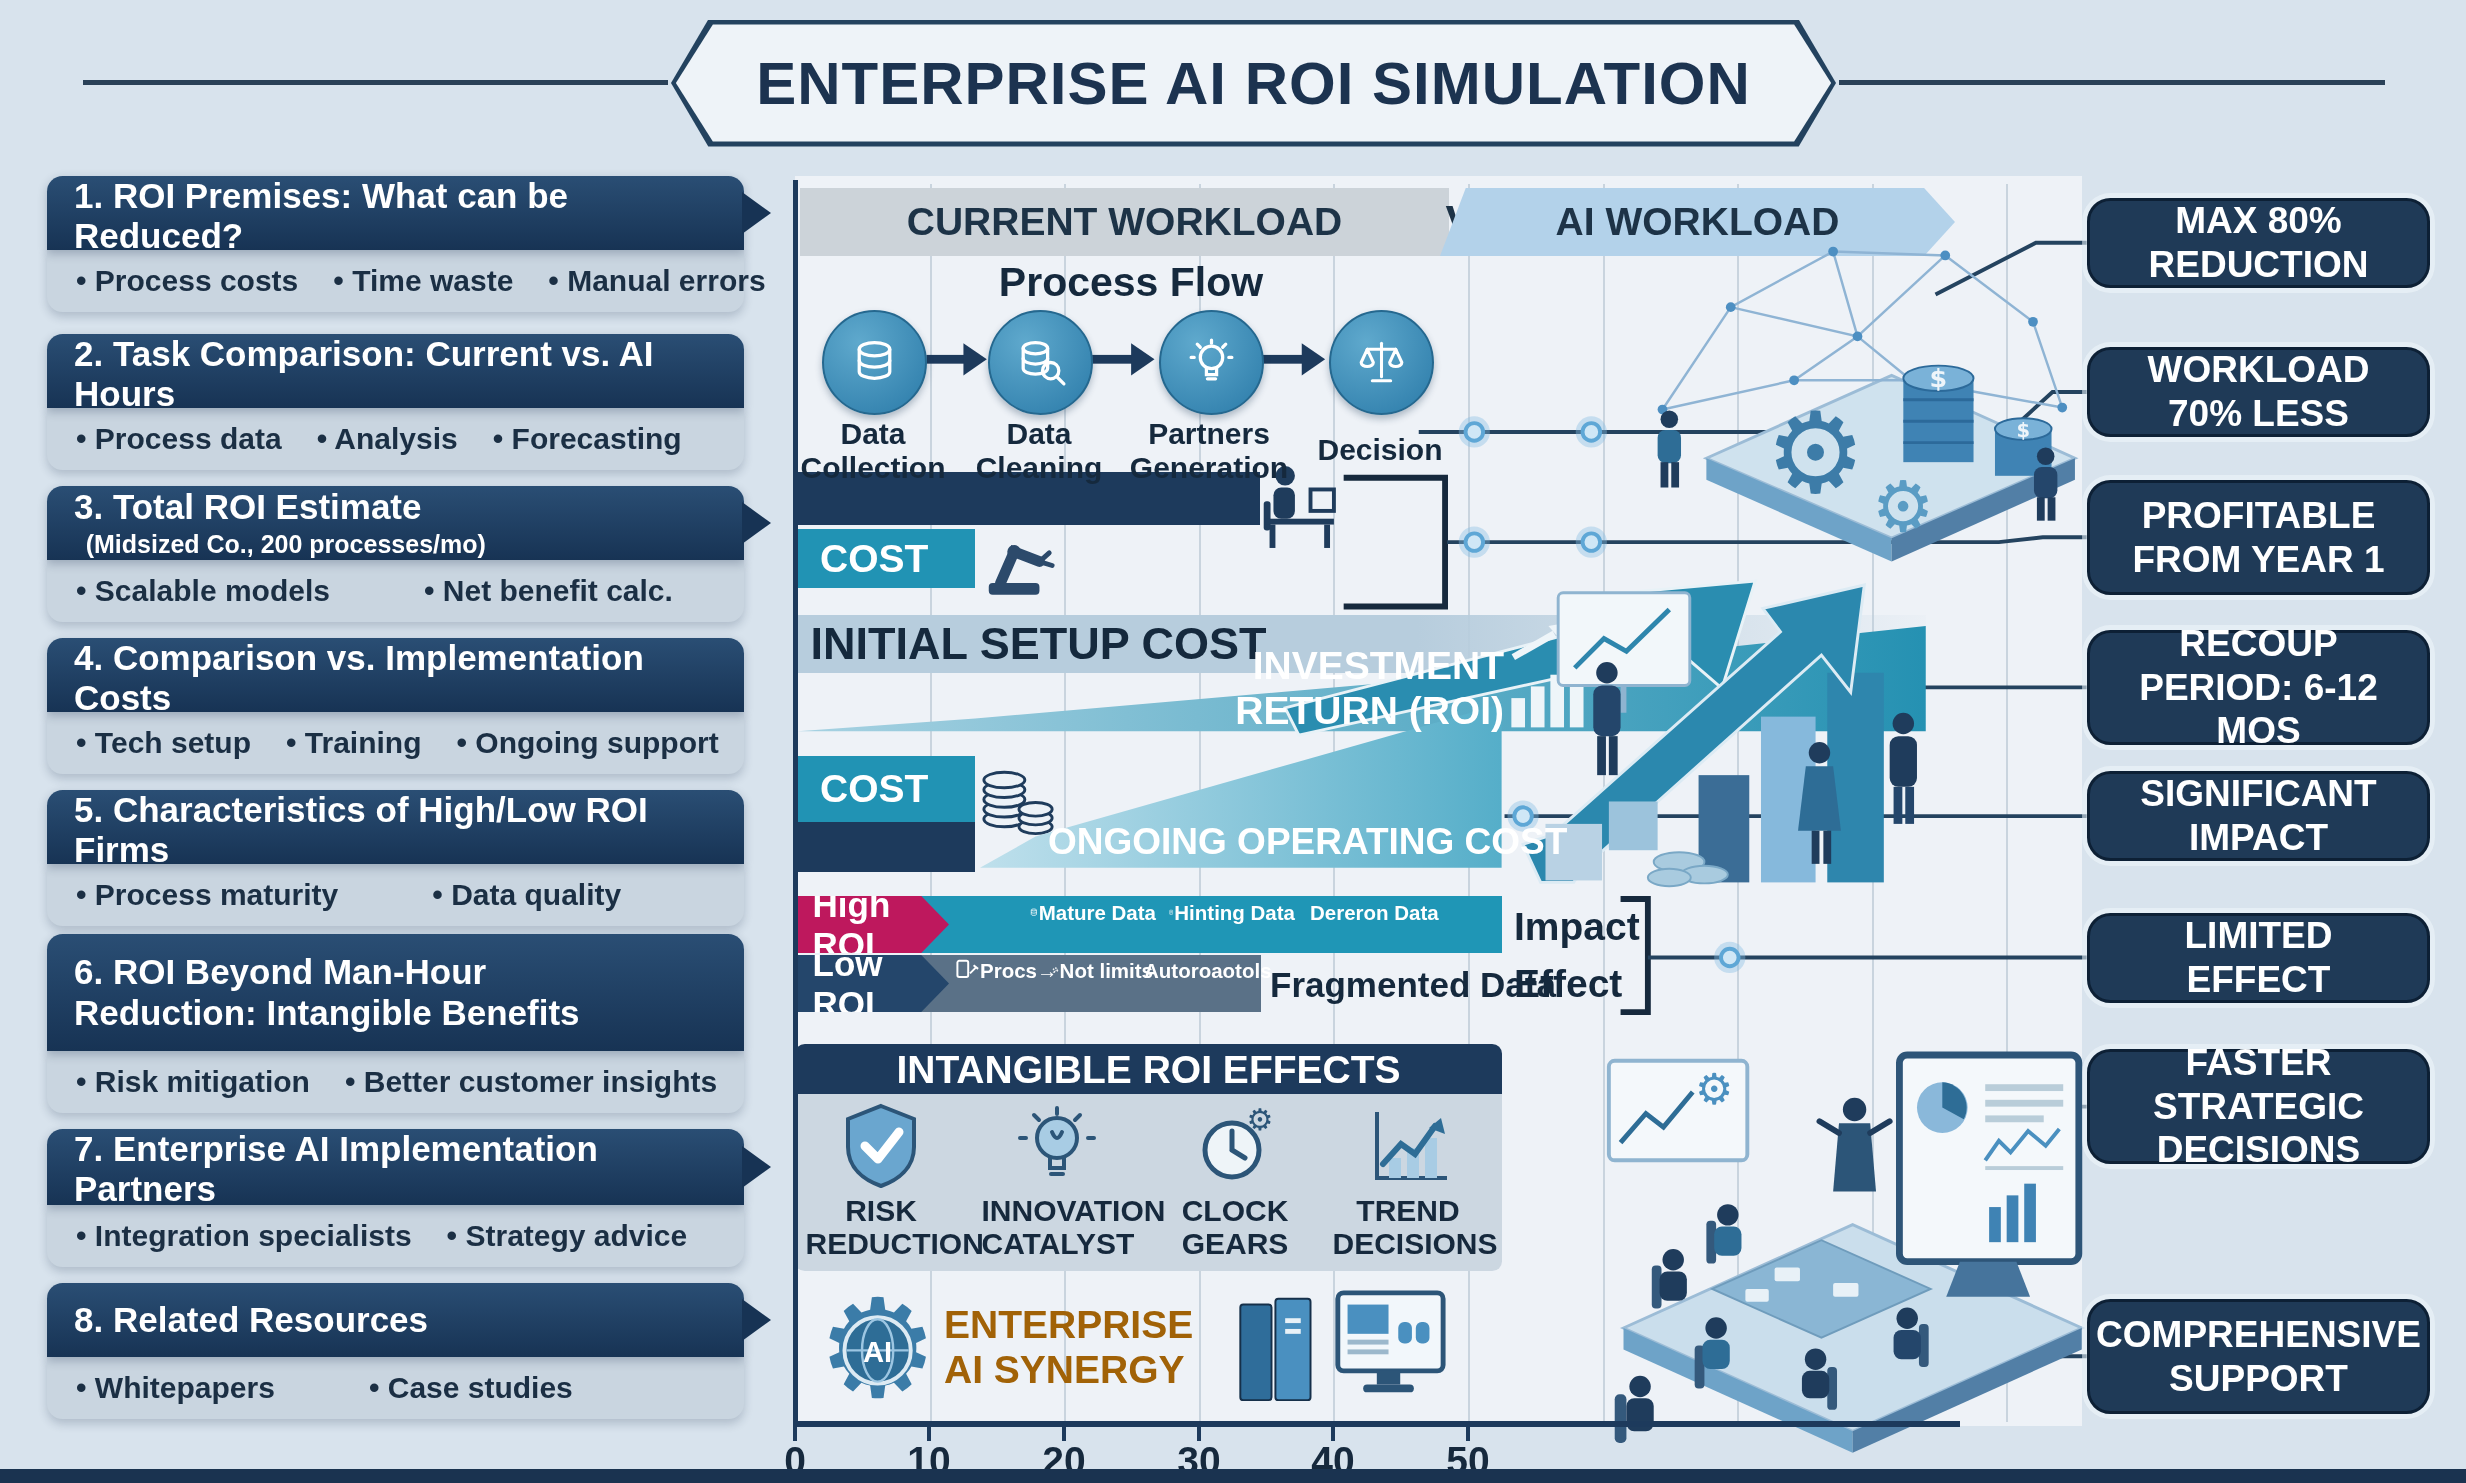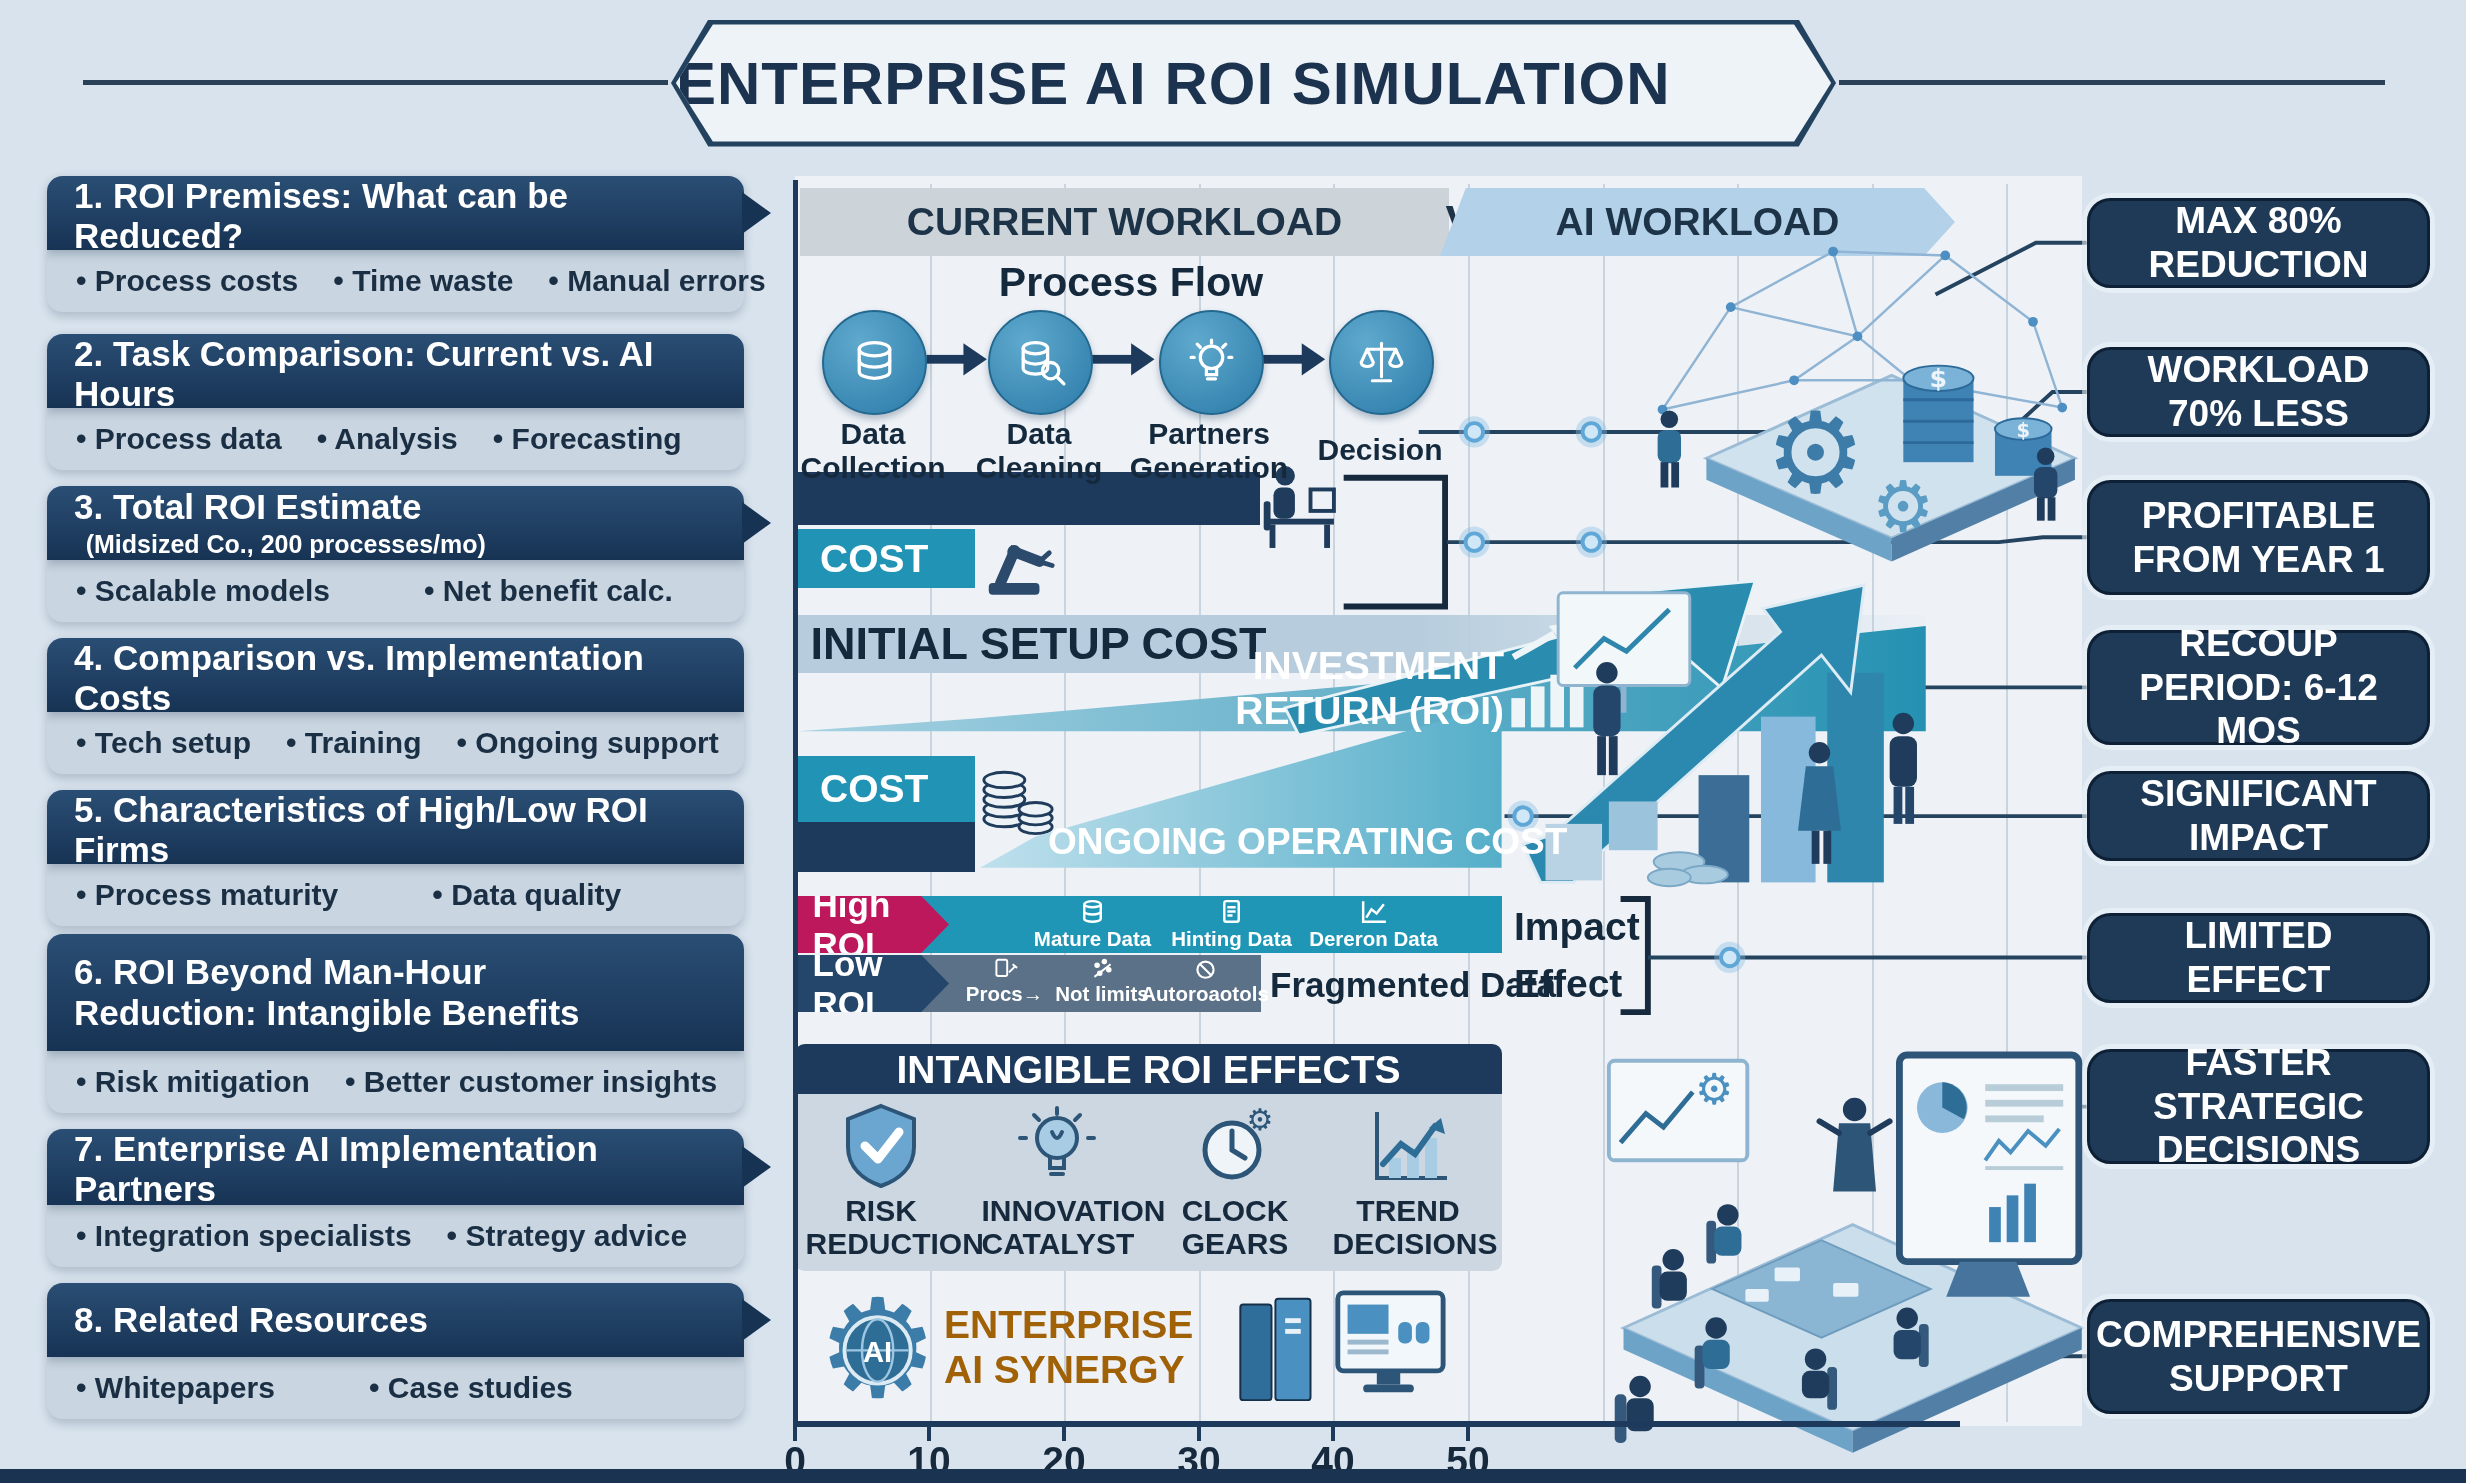--- a/index.html
+++ b/index.html
@@ -6,21 +6,21 @@
   #canvas{position:relative;width:2466px;height:1483px;background:#d8e3ed;overflow:hidden;
           font-family:"Liberation Sans",sans-serif;}
   .abs{position:absolute;}
   .z1{z-index:1}.z2{z-index:2}.z3{z-index:3}.z4{z-index:4}.z5{z-index:5}
 
   
   .banner-outer{left:671px;top:19.5px;width:1165px;height:127px;background:#23425f;
     clip-path:polygon(3.2% 0,96.8% 0,100% 50%,96.8% 100%,3.2% 100%,0 50%);}
   .banner-inner{position:absolute;left:4.9px;top:4.9px;right:4.9px;bottom:4.9px;background:#eef3f8;
     clip-path:polygon(3.2% 0,96.8% 0,100% 50%,96.8% 100%,3.2% 100%,0 50%);
-    display:flex;align-items:center;justify-content:flex-start;}
+    display:flex;align-items:center;justify-content:center;}
   .banner-inner span{font-size:60px;font-weight:900;color:#1c3350;letter-spacing:1px;}
   .side-line{height:4.9px;background:#2a4158;top:80px;}
 
   
   .card{left:47px;width:697px;}
   .card .hdr{position:relative;background:linear-gradient(#2a4e74,#173354);border-radius:15.6px 15.6px 0 0;
     color:#fff;font-weight:800;font-size:35px;display:flex;align-items:center;
     padding:0 19.5px 0 27px;box-shadow:0 3.9px 9.8px rgba(20,40,70,.25);line-height:1.15;flex-wrap:wrap;}
   .card .hdr .note{font-size:25px;font-weight:600;margin-left:11.7px;}
   .card .body{background:#c9d5e0;border-radius:0 0 15.6px 15.6px;display:flex;align-items:center;
@@ -63,21 +63,21 @@
   .invest-text{left:1231px;top:644px;width:273px;text-align:right;font-size:39px;font-weight:800;
     color:#fff;line-height:1.15;}
   .ongoing-text{left:1048px;top:821px;width:449px;text-align:center;font-size:37px;font-weight:800;
     color:#fff;white-space:nowrap;}
 
   
   .roi-bar{left:795px;height:57px;}
   .roi-label{position:absolute;left:0;top:0;width:154px;height:57px;color:#fff;font-size:35px;
     font-weight:800;display:flex;align-items:center;padding-left:17.6px;box-sizing:border-box;
     clip-path:polygon(0 0,82% 0,100% 50%,82% 100%,0 100%);}
-  .mini-group{position:absolute;top:2.9px;width:127px;display:flex;flex-direction:column;align-items:center;}
+  .mini-group{position:absolute;top:2.9px;width:127px;display:flex;align-items:center;}
   .mini-group .lbl{font-size:20.5px;font-weight:700;color:#fff;white-space:nowrap;margin-top:1px;}
   .frag{left:1270px;top:965px;font-size:35px;font-weight:800;color:#15293d;white-space:nowrap;}
   .impact-word{left:1514px;width:156px;font-size:39px;font-weight:800;color:#15293d;}
 
   
   .int-hdr{left:795px;top:1044px;width:707px;height:51px;background:#1d3a5c;border-radius:9.8px 9.8px 0 0;
     color:#fff;font-size:39px;font-weight:800;display:flex;align-items:center;justify-content:center;}
   .int-panel{left:795px;top:1094px;width:707px;height:177px;background:#ccd7e1;border-radius:0 0 9.8px 9.8px;}
   .int-item{top:1100px;width:176px;display:flex;flex-direction:column;align-items:center;}
   .int-item .lbl{width:151px;text-align:center;font-size:30px;font-weight:800;color:#16293d;line-height:1.1;margin-top:3.9px;}

